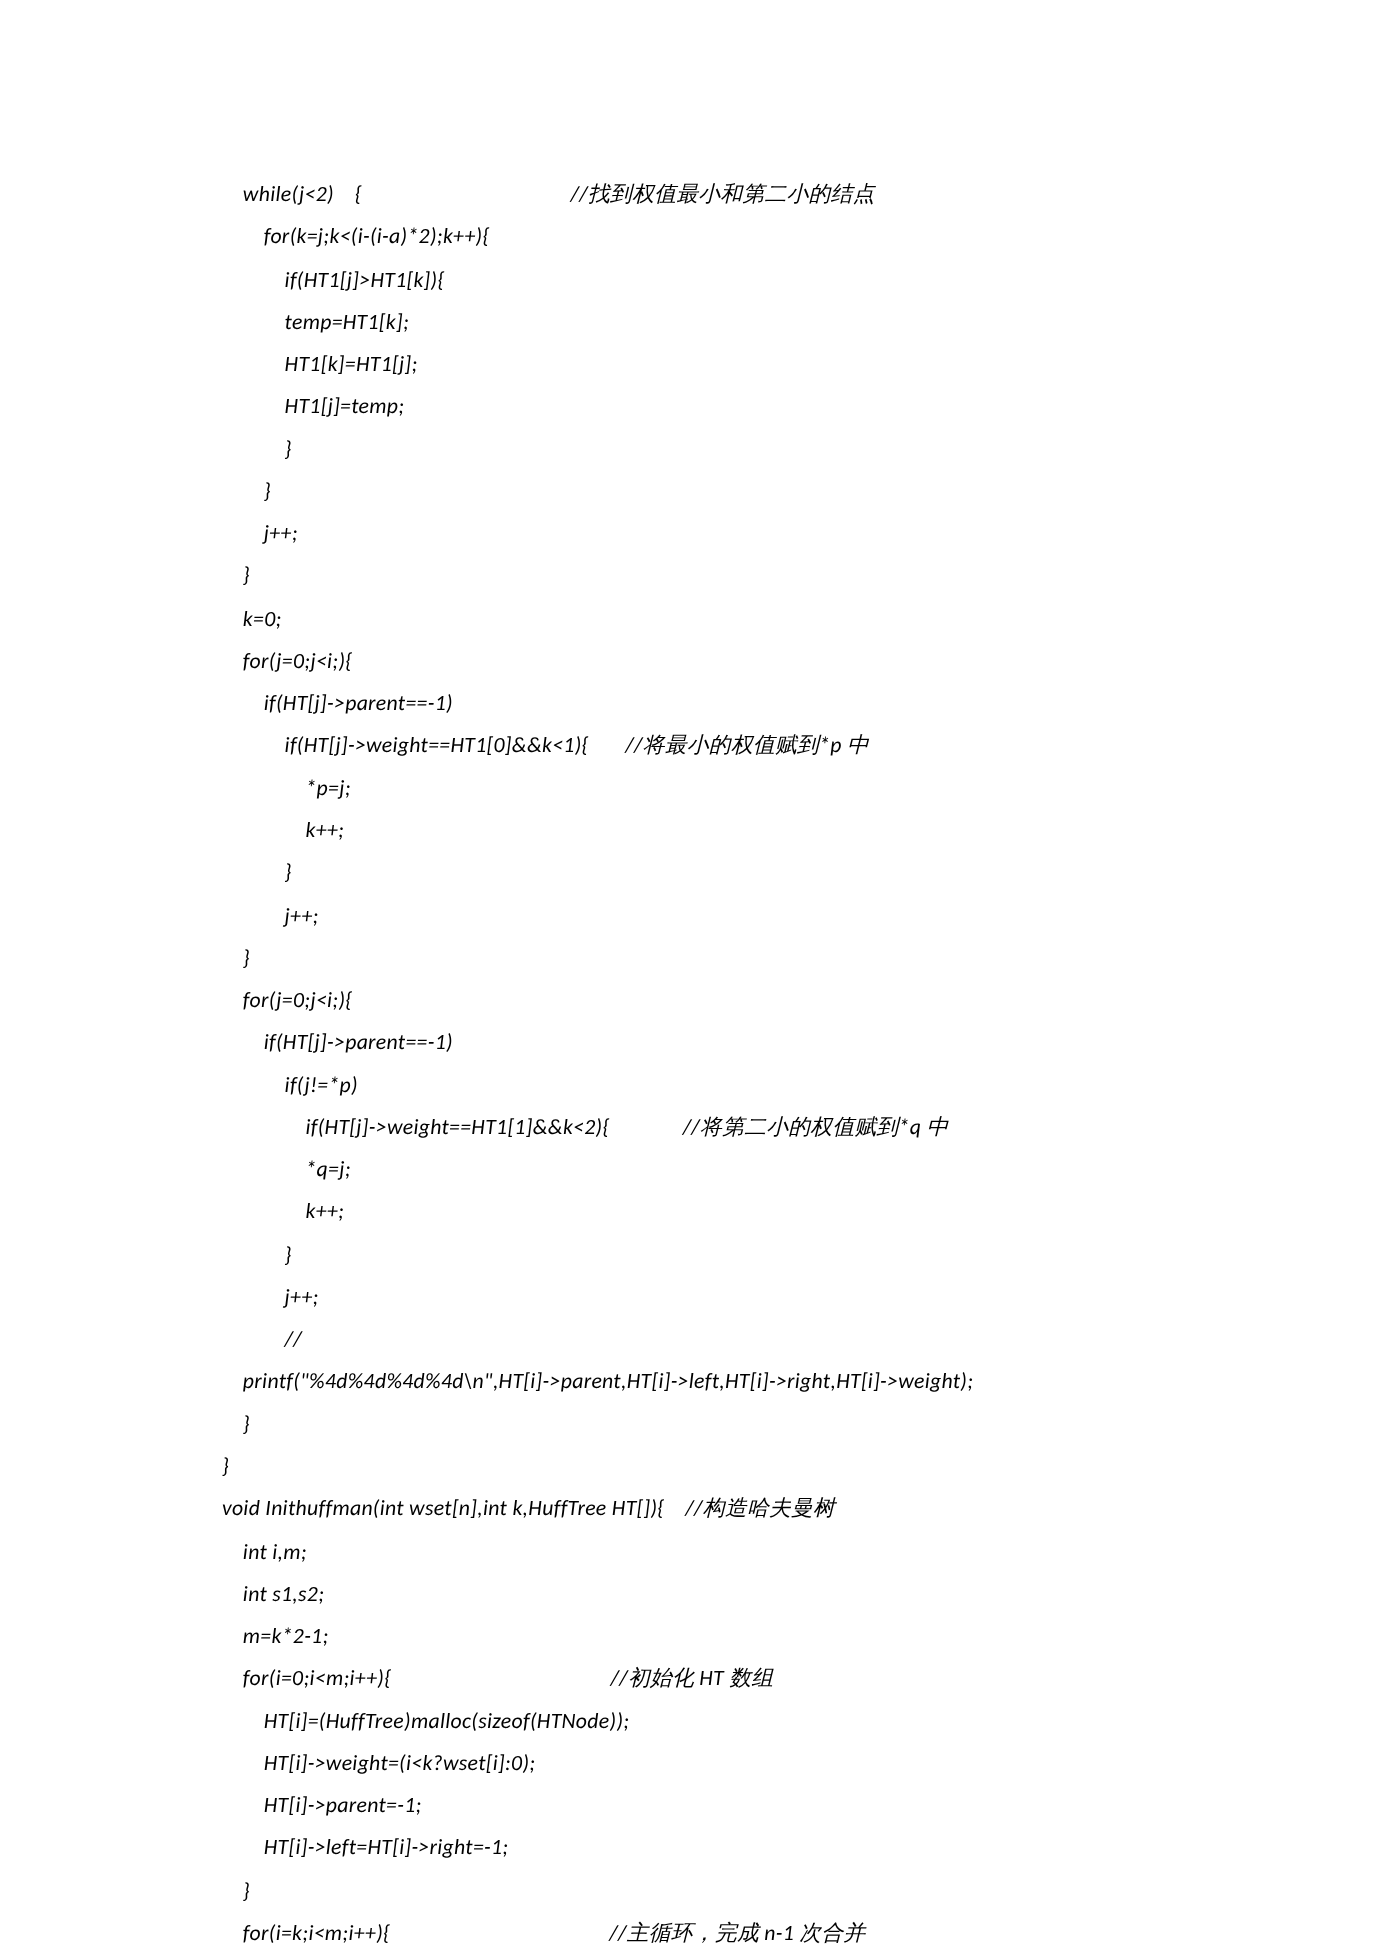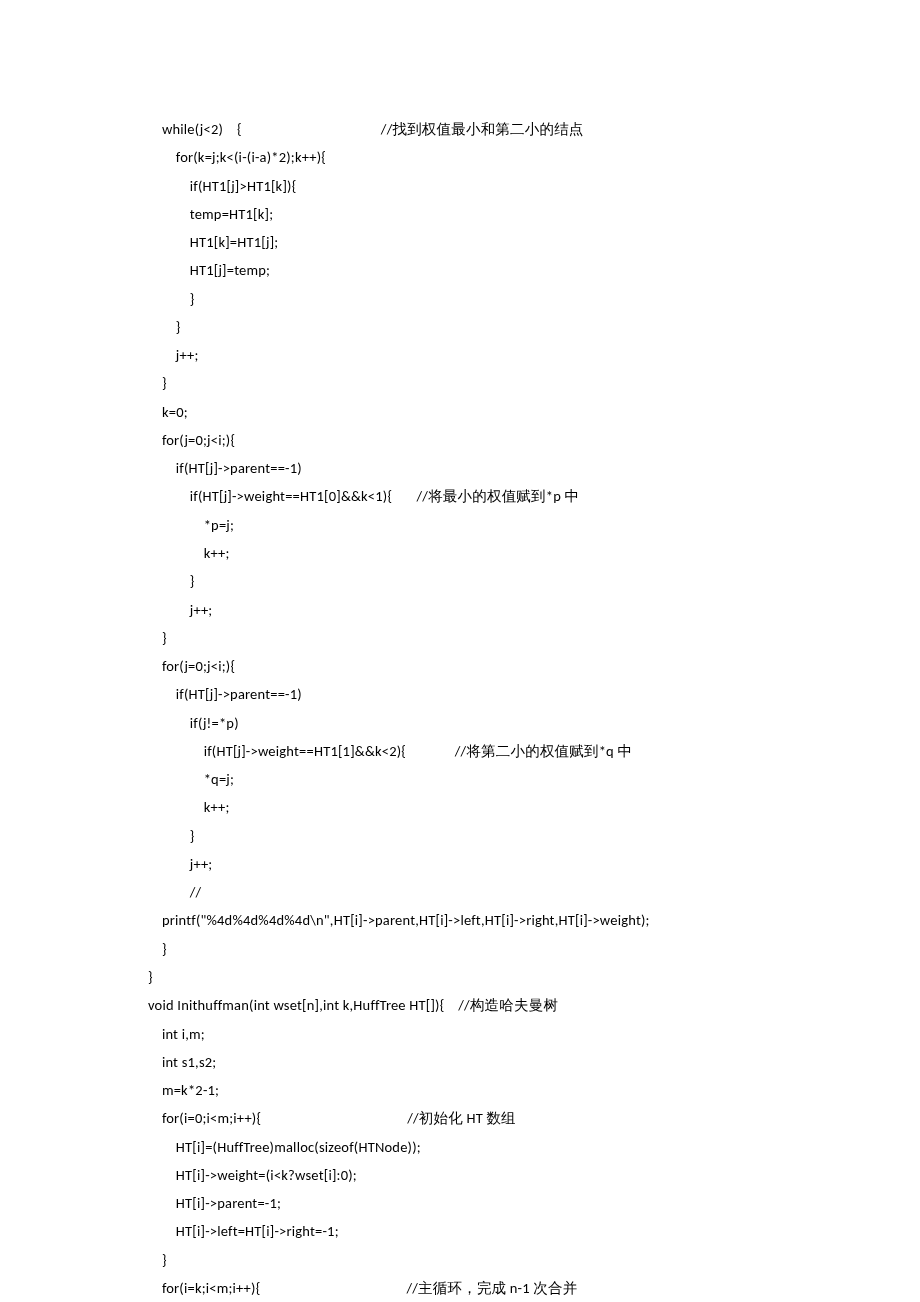--- a/index.html
+++ b/index.html
@@ -12,18 +12,18 @@
     color: #000;
   }
   .page {
     width: 920px;
     min-height: 1302px;
     box-sizing: border-box;
     padding: 115px 138px 80px 148px;
     white-space: pre;
     letter-spacing: 0.2px;
   }
-  .line { display: block; }
+  .line { display: block; font-style: italic; }
 </style>
 </head>
 <body>
 
 <div class="page" id="page"><span class="line">    while(j&lt;2)    {                                        //找到权值最小和第二小的结点</span><span class="line">        for(k=j;k&lt;(i-(i-a)*2);k++){</span><span class="line">            if(HT1[j]&gt;HT1[k]){</span><span class="line">            temp=HT1[k];</span><span class="line">            HT1[k]=HT1[j];</span><span class="line">            HT1[j]=temp;</span><span class="line">            }</span><span class="line">        }</span><span class="line">        j++;</span><span class="line">    }</span><span class="line">    k=0;</span><span class="line">    for(j=0;j&lt;i;){</span><span class="line">        if(HT[j]-&gt;parent==-1)</span><span class="line">            if(HT[j]-&gt;weight==HT1[0]&amp;&amp;k&lt;1){       //将最小的权值赋到*p 中</span><span class="line">                *p=j;</span><span class="line">                k++;</span><span class="line">            }</span><span class="line">            j++;</span><span class="line">    }</span><span class="line">    for(j=0;j&lt;i;){</span><span class="line">        if(HT[j]-&gt;parent==-1)</span><span class="line">            if(j!=*p)</span><span class="line">                if(HT[j]-&gt;weight==HT1[1]&amp;&amp;k&lt;2){              //将第二小的权值赋到*q 中</span><span class="line">                *q=j;</span><span class="line">                k++;</span><span class="line">            }</span><span class="line">            j++;</span><span class="line">            //</span><span class="line">    printf("%4d%4d%4d%4d\n",HT[i]-&gt;parent,HT[i]-&gt;left,HT[i]-&gt;right,HT[i]-&gt;weight);</span><span class="line">    }</span><span class="line">}</span><span class="line">void Inithuffman(int wset[n],int k,HuffTree HT[]){    //构造哈夫曼树</span><span class="line">    int i,m;</span><span class="line">    int s1,s2;</span><span class="line">    m=k*2-1;</span><span class="line">    for(i=0;i&lt;m;i++){                                          //初始化 HT 数组</span><span class="line">        HT[i]=(HuffTree)malloc(sizeof(HTNode));</span><span class="line">        HT[i]-&gt;weight=(i&lt;k?wset[i]:0);</span><span class="line">        HT[i]-&gt;parent=-1;</span><span class="line">        HT[i]-&gt;left=HT[i]-&gt;right=-1;</span><span class="line">    }</span><span class="line">    for(i=k;i&lt;m;i++){                                          //主循环，完成 n-1 次合并</span></div>
 
 </body></html>

